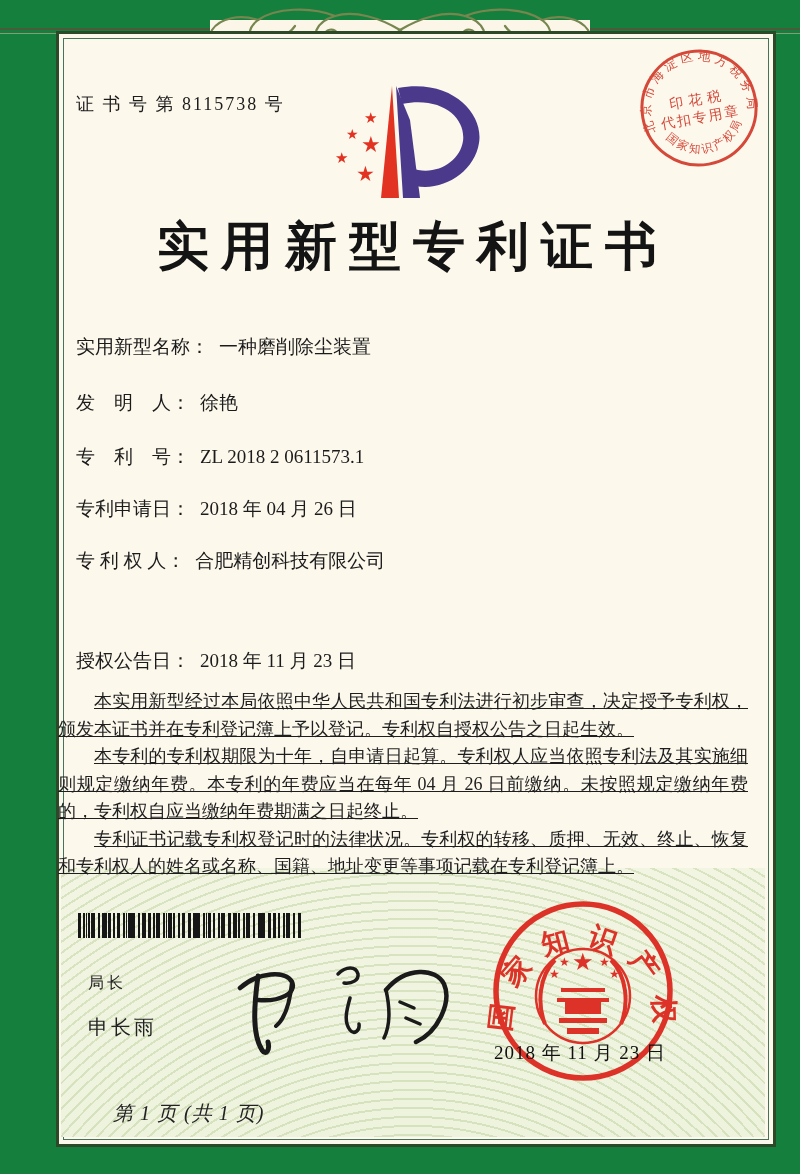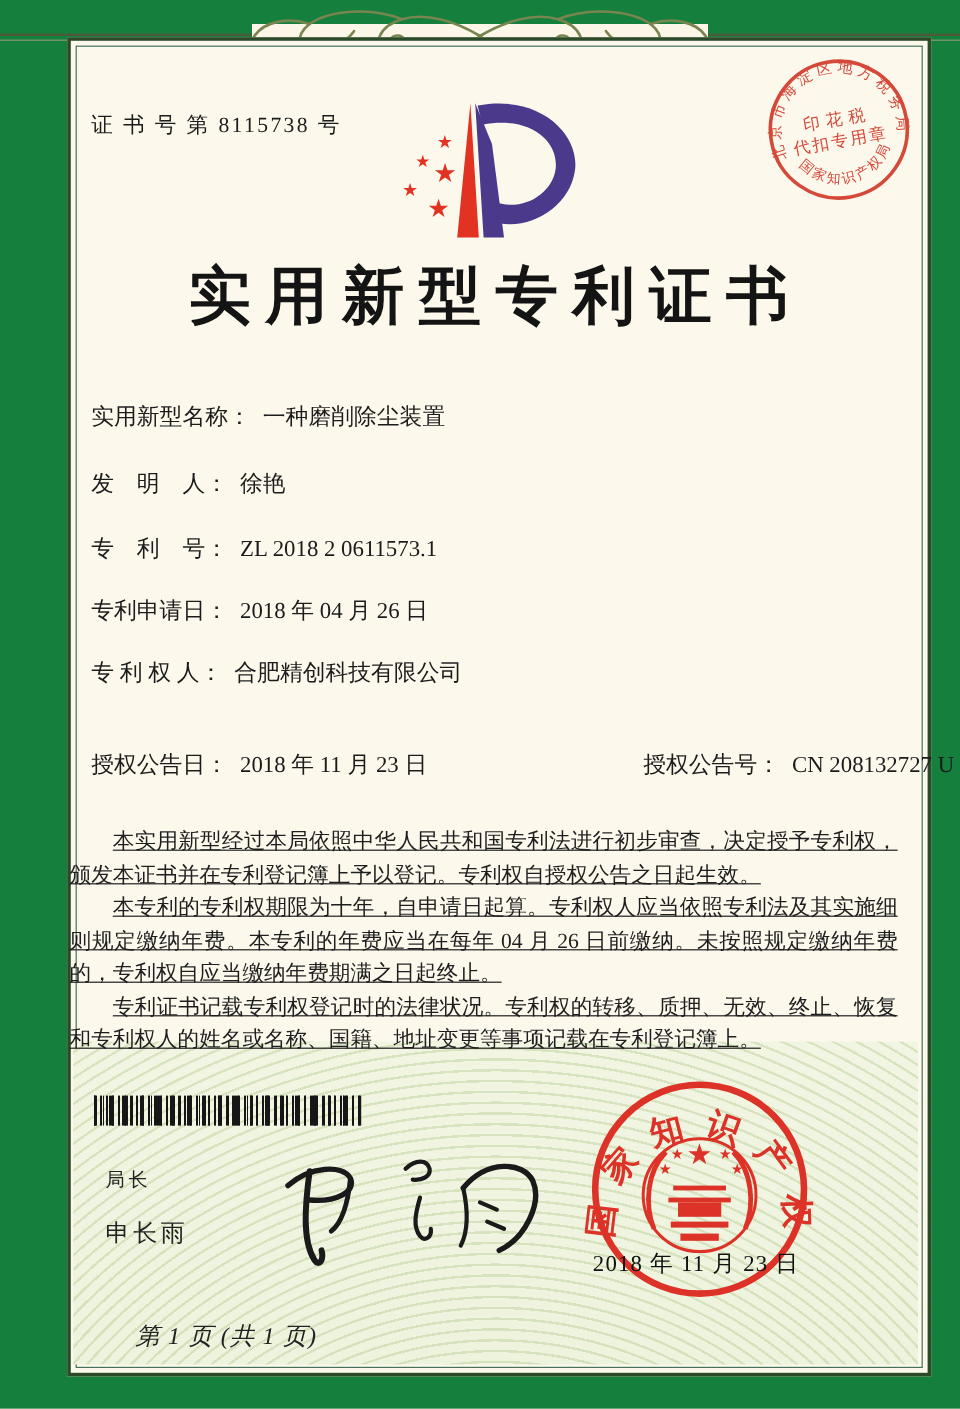--- a/index.html
+++ b/index.html
@@ -116,25 +116,22 @@
   </div>
   <div class="field-row" style="top:444px">
     <span class="lbl">专　利　号：</span><span class="val">ZL 2018 2 0611573.1</span>
   </div>
   <div class="field-row" style="top:496px">
     <span class="lbl">专利申请日：</span><span class="val">2018 年 04 月 26 日</span>
   </div>
   <div class="field-row" style="top:548px">
     <span class="lbl">专 利 权 人：</span><span class="val">合肥精创科技有限公司</span>
   </div>
-  <div class="field-row" style="top:624px;width:690px">
+  <div class="field-row" style="top:648px;width:690px">
     <span class="lbl">授权公告日：</span><span class="val">2018 年 11 月 23 日</span>
-    <span class="field-right">
-      <span class="lbl">授权公告号：</span><span class="val">CN 208132727 U</span>
-    </span>
   </div>
 
   <div class="body-text">
     <p>本实用新型经过本局依照中华人民共和国专利法进行初步审查，决定授予专利权，颁发本证书并在专利登记簿上予以登记。专利权自授权公告之日起生效。</p>
     <p>本专利的专利权期限为十年，自申请日起算。专利权人应当依照专利法及其实施细则规定缴纳年费。本专利的年费应当在每年 04 月 26 日前缴纳。未按照规定缴纳年费的，专利权自应当缴纳年费期满之日起终止。</p>
     <p>专利证书记载专利权登记时的法律状况。专利权的转移、质押、无效、终止、恢复和专利权人的姓名或名称、国籍、地址变更等事项记载在专利登记簿上。</p>
   </div>
 
   <div class="barcode"></div>
 

